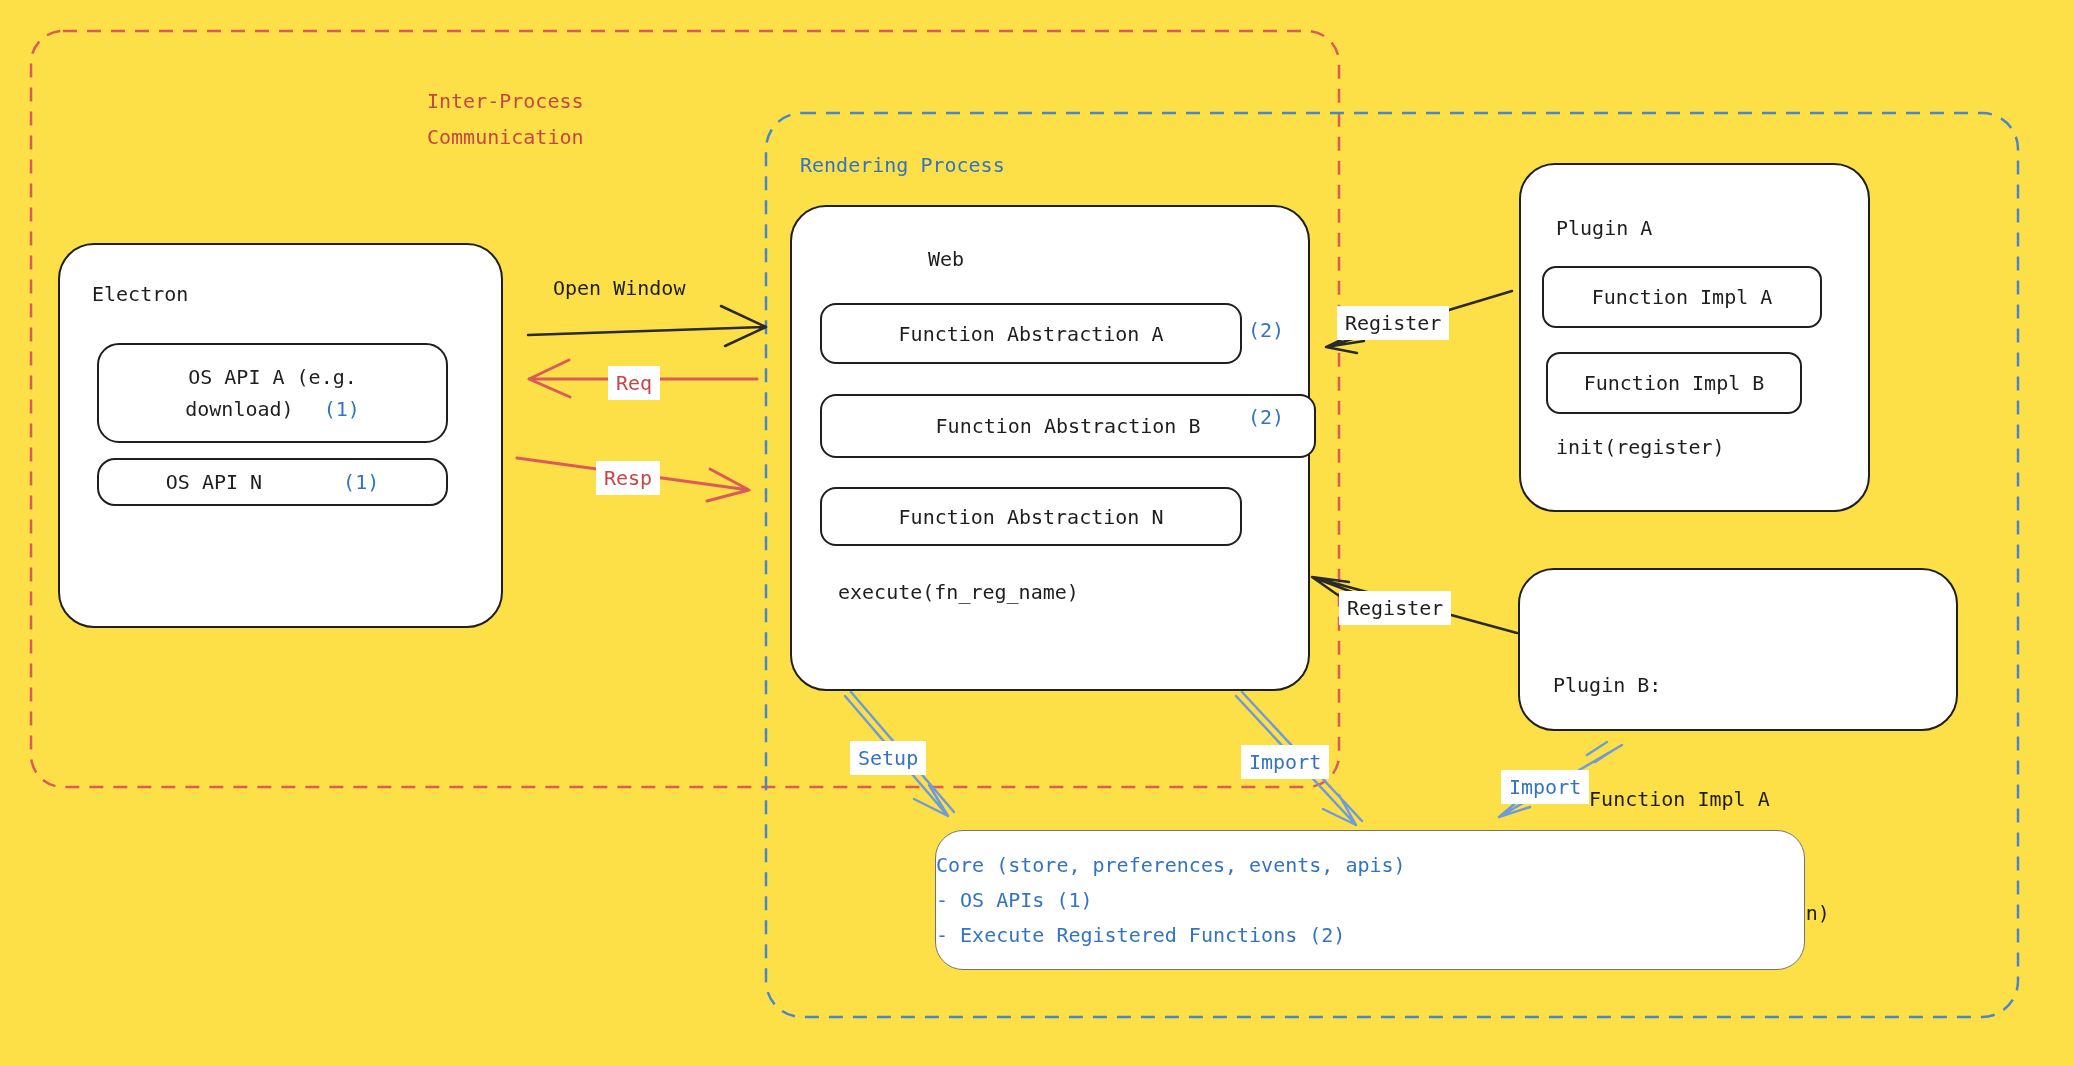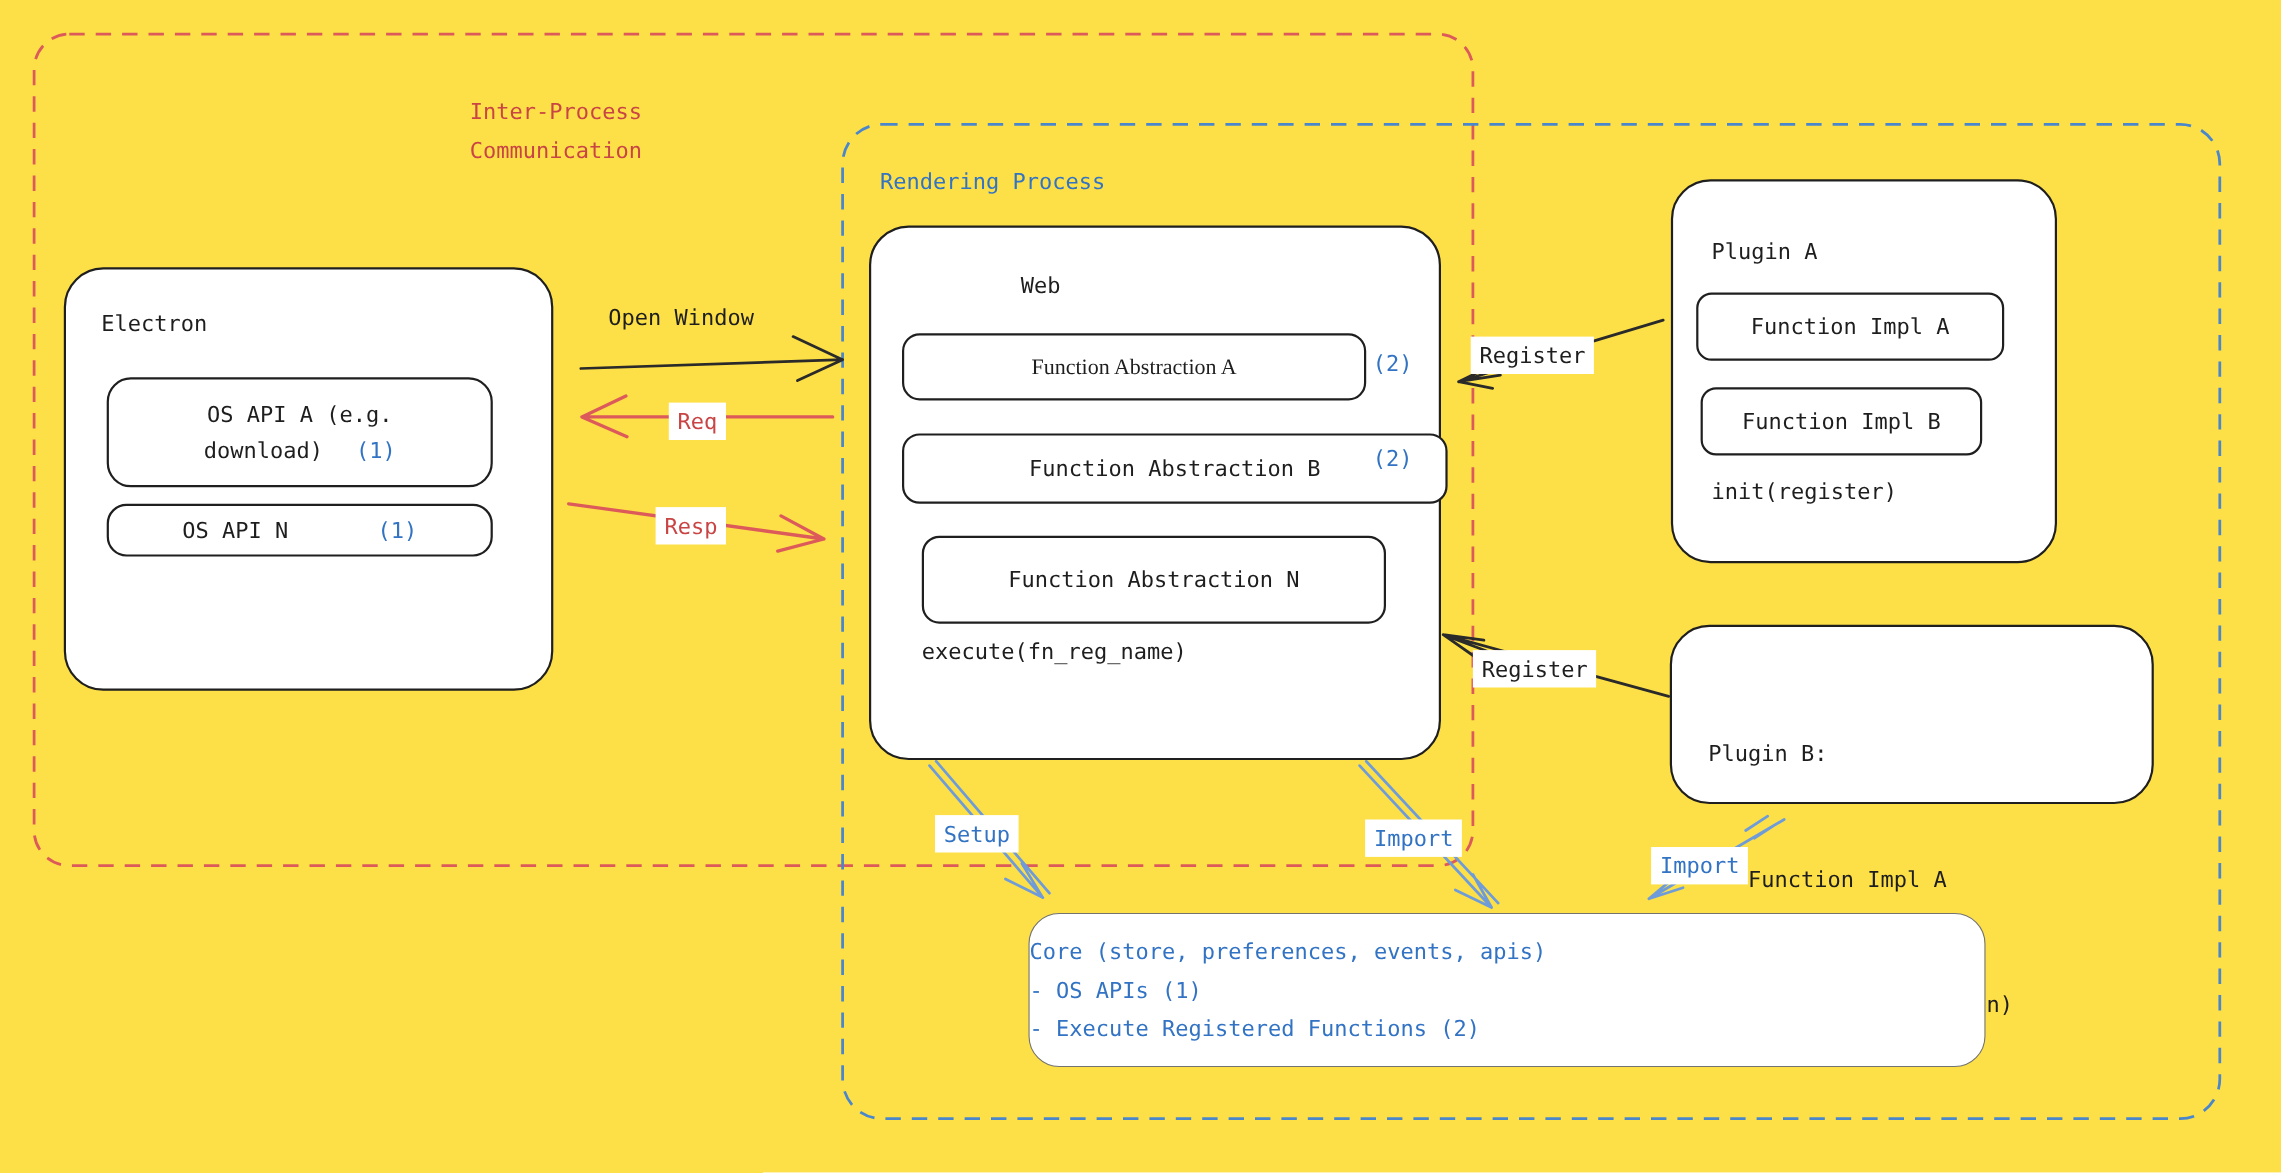--- a/index.html
+++ b/index.html
@@ -63,27 +63,27 @@
   </div>
 
   <div class="node center" style="left:97px;top:458px;width:351px;height:48px;border-radius:18px;gap:37px;">
     <span>OS API N</span>
       <span class="blue" style="margin-left:44px;">(1)</span>
   </div>
 
   <div class="node" style="left:790px;top:205px;width:520px;height:486px;border-radius:36px;"></div>
   <div class="lbl" style="left:928px;top:242px;">Web</div>
 
-  <div class="node center" style="left:820px;top:303px;width:422px;height:61px;border-radius:16px;font-family:Liberation Serif, serif;">Function Abstraction A</div>
+  <div class="node center" style="left:820px;top:303px;width:422px;height:61px;border-radius:16px;">Function Abstraction A</div>
   <div class="lbl blue" style="left:1248px;top:313px;">(2)</div>
 
   <div class="node center" style="left:820px;top:394px;width:496px;height:64px;border-radius:16px;">Function Abstraction B</div>
   <div class="lbl blue" style="left:1248px;top:400px;">(2)</div>
 
-  <div class="node center" style="left:820px;top:487px;width:422px;height:80px;border-radius:16px;margin-left:18px;">Function Abstraction N</div>
+  <div class="node center" style="left:820px;top:487px;width:422px;height:59px;border-radius:16px;">Function Abstraction N</div>
 
   <div class="lbl" style="left:838px;top:575px;">execute(fn_reg_name)</div>
 
   <div class="node" style="left:1519px;top:163px;width:351px;height:349px;border-radius:36px;"></div>
   <div class="lbl" style="left:1556px;top:211px;">Plugin A</div>
   <div class="node center" style="left:1542px;top:266px;width:280px;height:62px;border-radius:14px;">Function Impl A</div>
   <div class="node center" style="left:1546px;top:352px;width:256px;height:62px;border-radius:14px;">Function Impl B</div>
   <div class="lbl" style="left:1556px;top:430px;">init(register)</div>
 
   <div class="node" style="left:1518px;top:568px;width:440px;height:163px;border-radius:36px;"></div>

